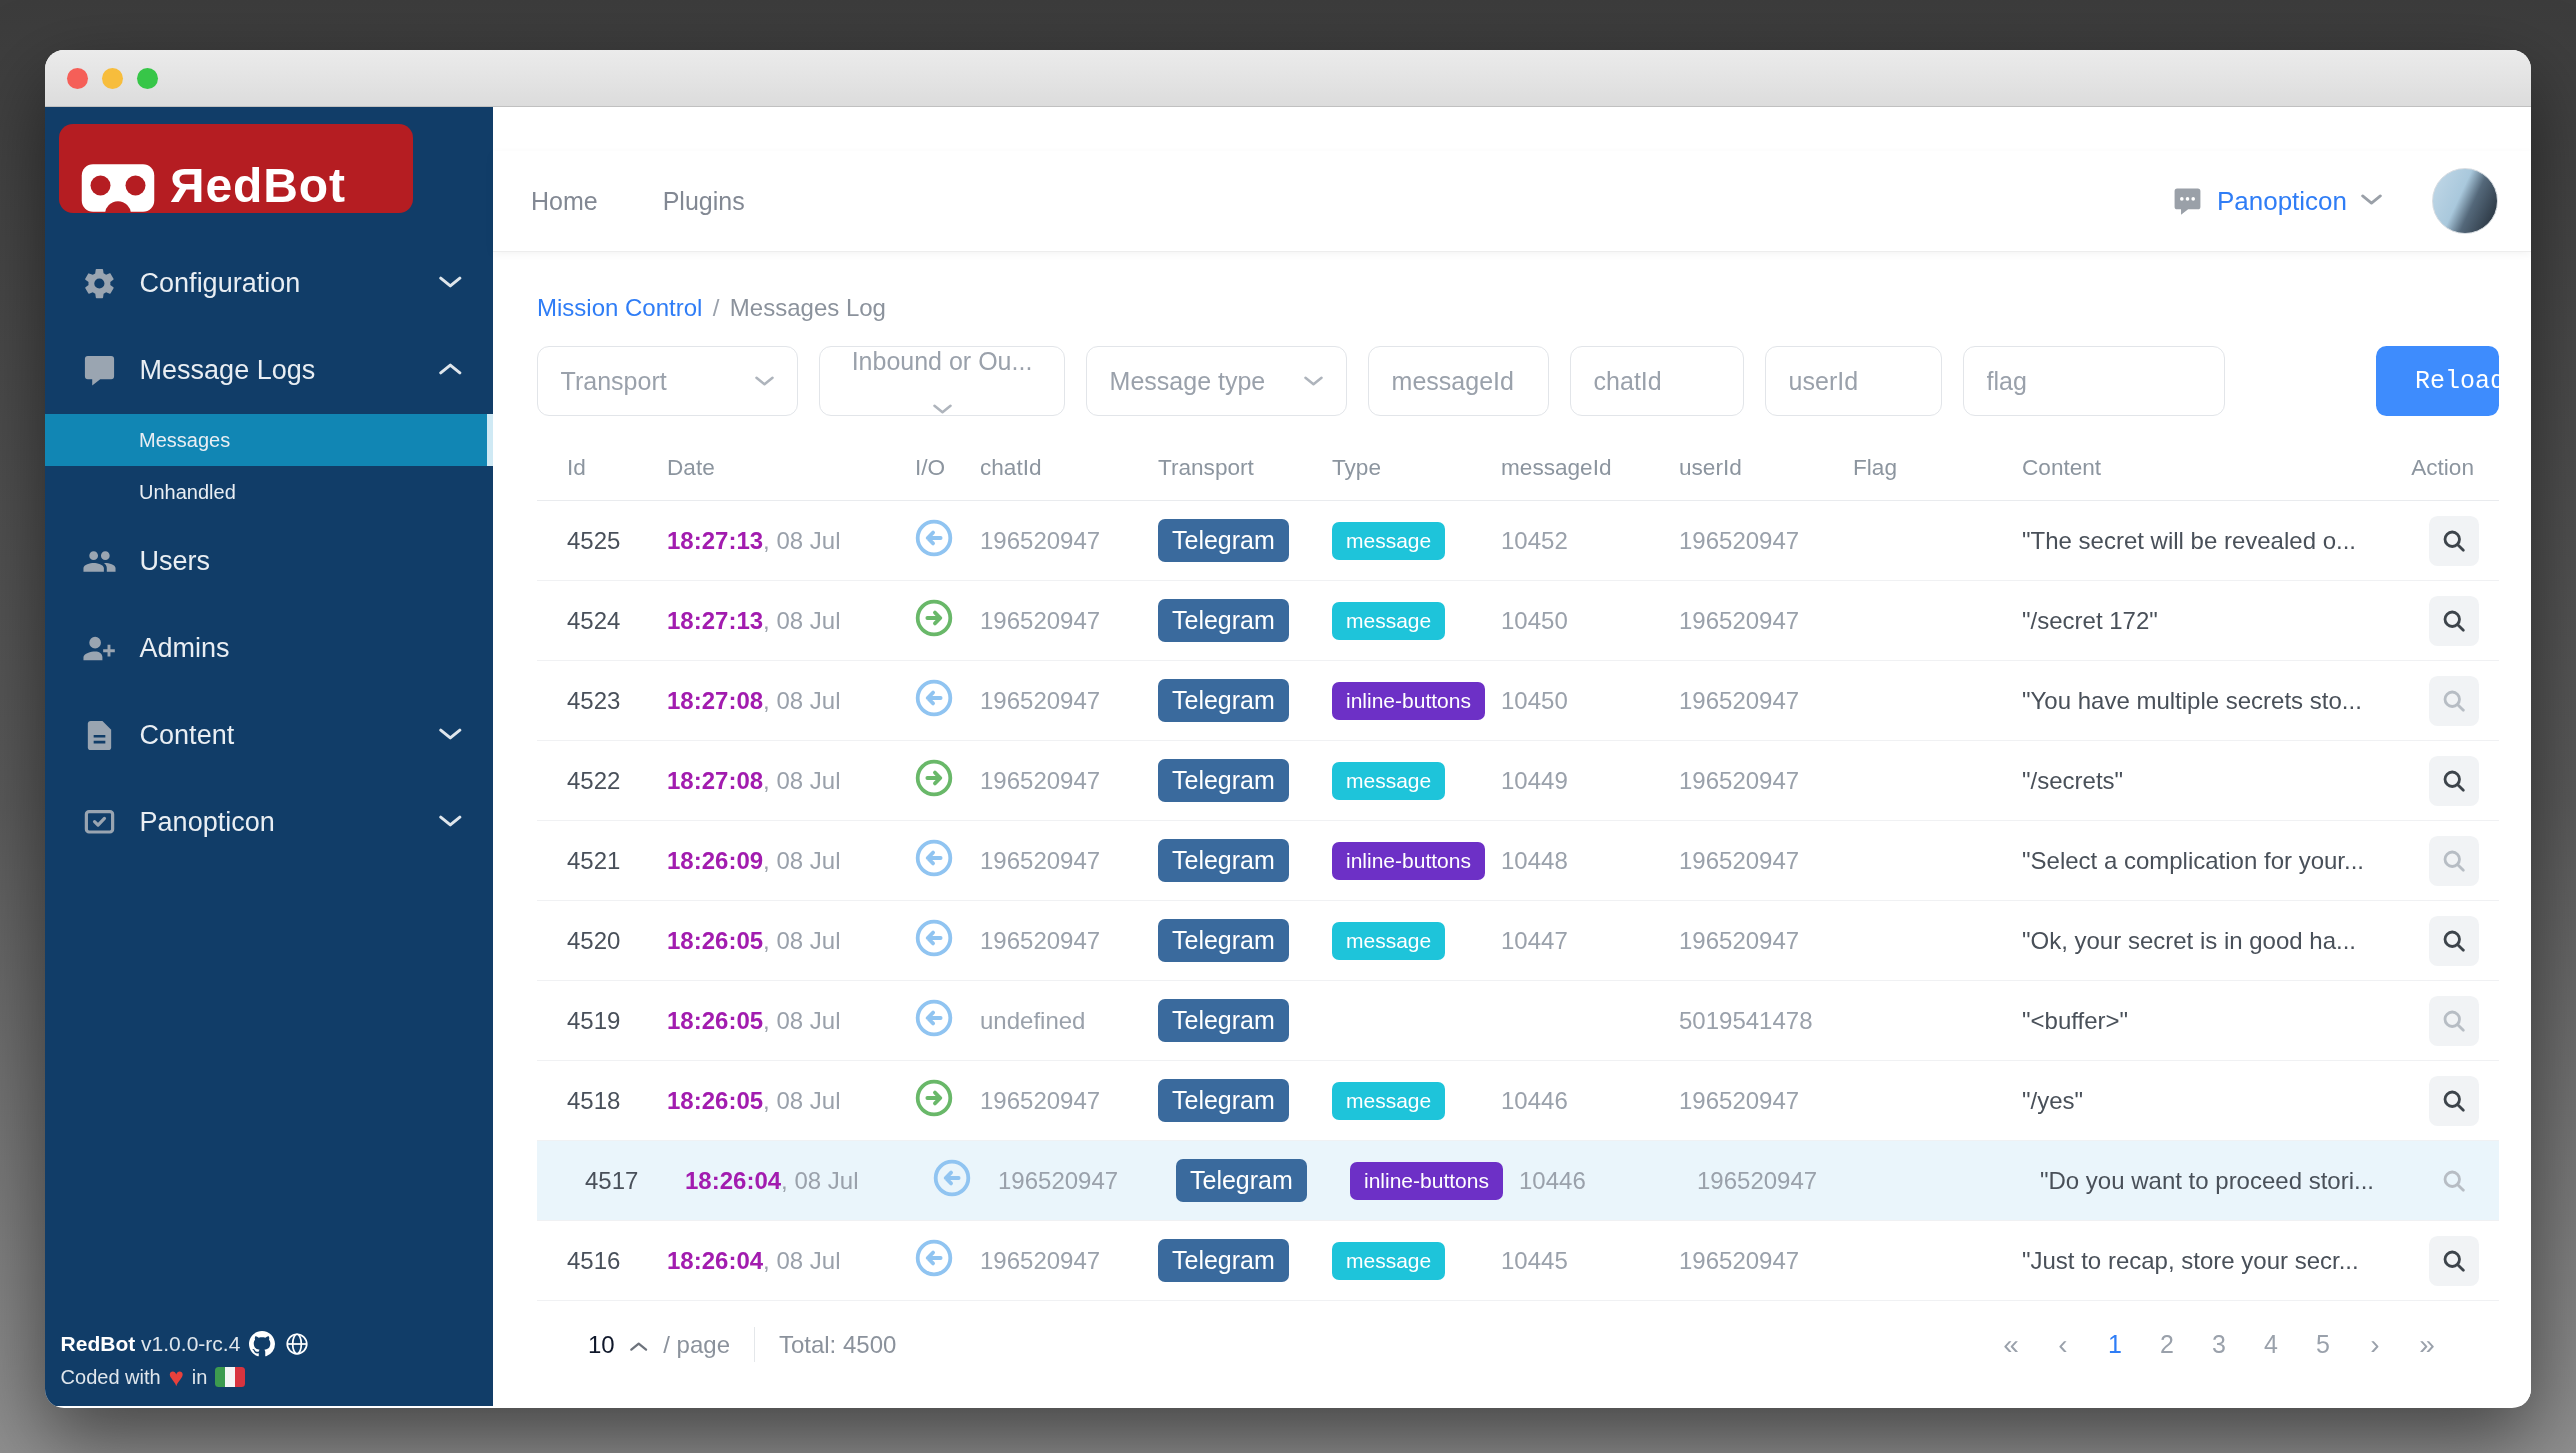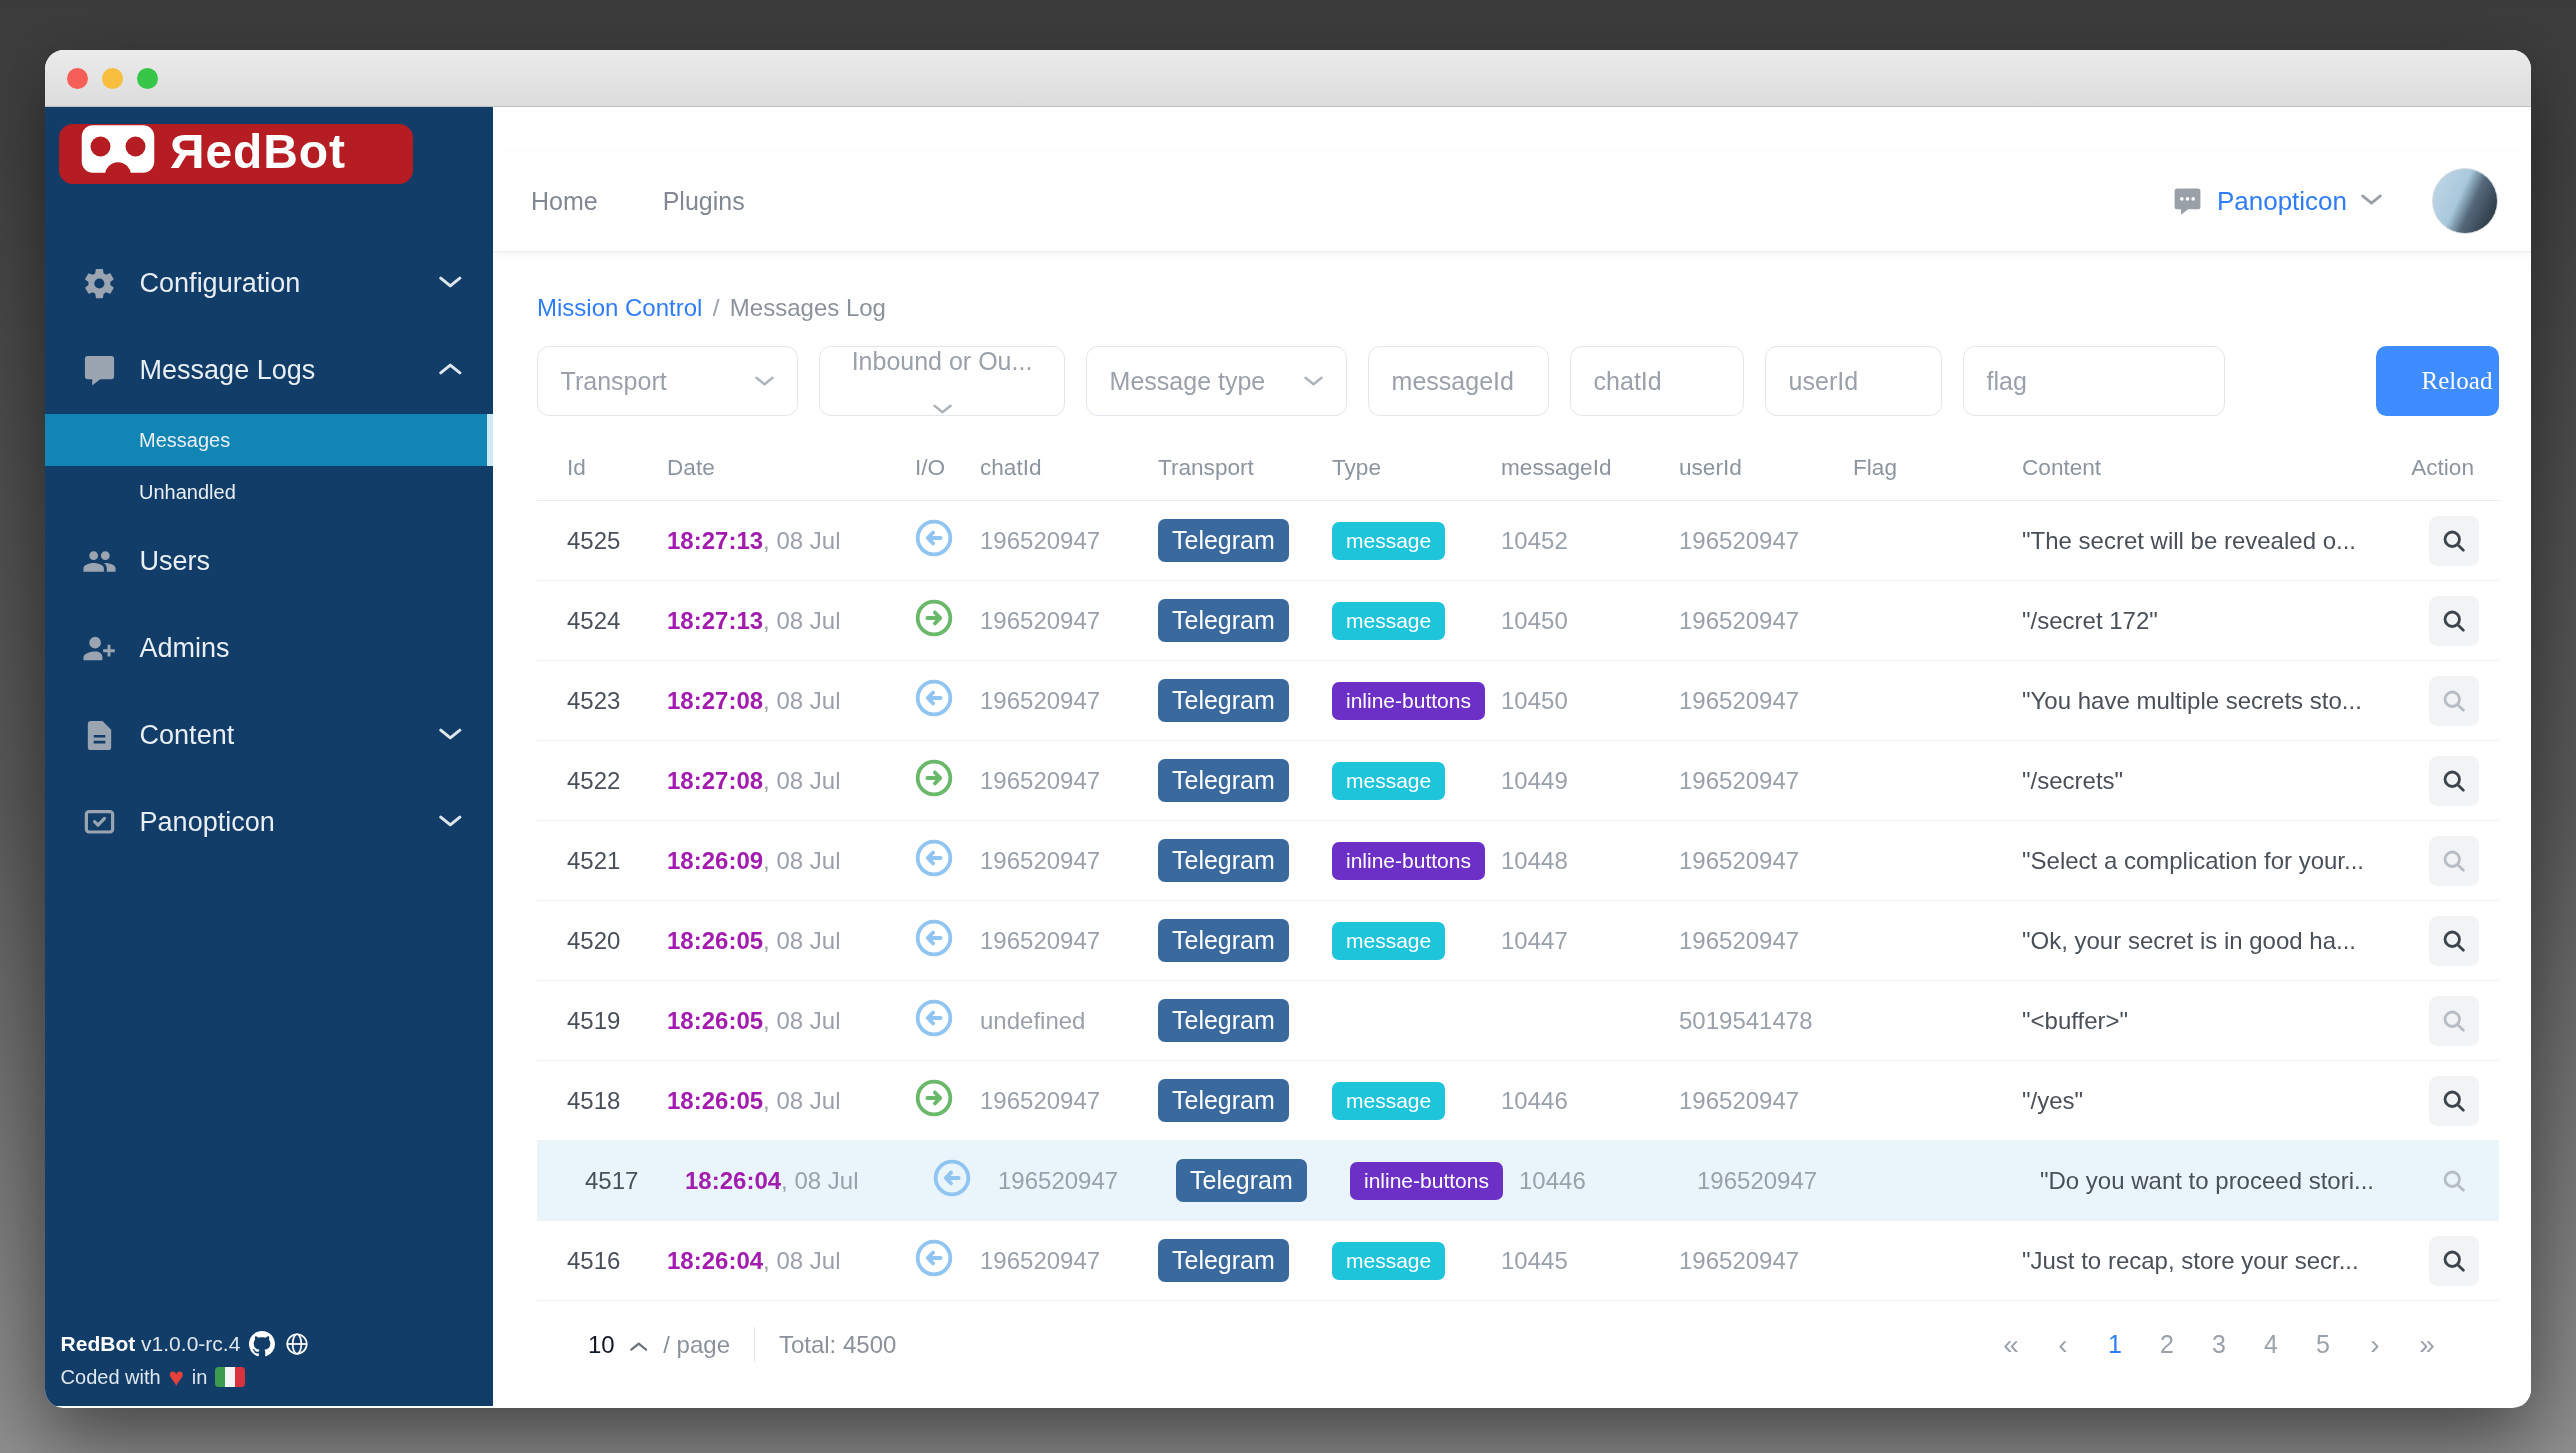--- a/index.html
+++ b/index.html
@@ -14,22 +14,22 @@
   
   .titlebar { height:57px; background:linear-gradient(#ebebeb,#dcdcdc);
     border-bottom:0.9px solid #c0c0c0; display:flex; align-items:center; padding-left:22px; }
   .tl { width:21px; height:21px; border-radius:50%; margin-right:14px; display:inline-block; }
   .tl.red{ background:#f55f58; } .tl.yellow{ background:#f7bd3c; } .tl.green{ background:#37c648; }
 
   .shell { display:flex; height:1299px; }
 
   
   .sidebar { width:448px; background:#113d68; position:relative; flex:none; color:#e9eef3; }
-  .logo { position:absolute; left:14px; top:16.5px; width:354px; height:60px; border-radius:14px;
-    background:#b51d22; display:flex; align-items:flex-start; padding:0 21px; gap:14px; cursor:pointer; }
+  .logo { position:absolute; left:14px; top:16.5px; width:354px; height:89px; border-radius:14px;
+    background:#b51d22; display:flex; align-items:flex-end; padding:0 21px; gap:14px; cursor:pointer; }
   .logo svg { width:76px; height:50px; flex:none; }
   .logo-text { color:#fff; font-size:48px; font-weight:bold; letter-spacing:0.9px; }
 
   .nav { position:absolute; top:133px; left:0; right:0; }
   .nav-item { height:87px; display:flex; align-items:center; padding:0 31px 0 37px; cursor:pointer; }
   .nav-item .nicon { width:35px; height:35px; color:#9aa5b1; flex:none; }
   .nav-item .nicon svg { width:35px; height:35px; }
   .nav-label { margin-left:22.6px; font-size:27px; color:#e9eef3; }
   .nav-caret { margin-left:auto; color:#dfe6ec; }
   .nav-caret svg { width:22.6px; height:14px; }
@@ -70,21 +70,21 @@
   .fselect,.finput { height:70px; border:0.9px solid #e2e5e9; border-radius:12px; background:#fff;
     display:flex; align-items:center; padding:0 22.6px; font-size:25px; color:#9aa1ab; }
   .fselect { justify-content:space-between; cursor:pointer; }
   .fselect svg { width:19px; height:12px; color:#aeb4bc; }
   .finput { border:0; padding:0; }
   .finput input { width:100%; height:100%; border:0.9px solid #e2e5e9; border-radius:12px; padding:0 22.6px;
     font-size:25px; color:#4a515b; font-family:inherit; outline:none; }
   .finput input::placeholder { color:#9aa1ab; }
   .w300{width:261px;} .w283{width:246px;flex-direction:column;} .w208{width:181px;} .w200{width:174px;} .w204{width:177px;} .w302{width:262px;}
   .reload { margin-left:auto; width:123px; height:70px; border:0; border-radius:10.4px; background:#3e8cfd;
-    color:#fff; font-size:25px; cursor:pointer; font-family:Liberation Serif, serif;padding-left:39px; }
+    color:#fff; font-size:25px; cursor:pointer; font-family:Liberation Mono, monospace;padding-left:39px; }
 
   .grid { display:grid; grid-template-columns:100px 248px 65px 178px 174px 169px 178px 174px 169px minmax(0,1fr) 100px;
     align-items:center; padding:0 13px 0 30px; }
   .thead { height:66px; margin-top:19px; border-bottom:0.9px solid #e9ebee; color:#8c959f; font-size:22.6px; }
   .thead .c:last-child { text-align:right; padding-right:12px; }
 
   .trow { height:80px; border-bottom:0.9px solid #f0f1f3; font-size:24px; color:#9aa1ab; background:#fff; }
   .trow.highlight { background:#eaf5fb;padding-left:48px; }
   .c { white-space:nowrap; overflow:hidden; }
   .c.idc { color:#49505a; }

